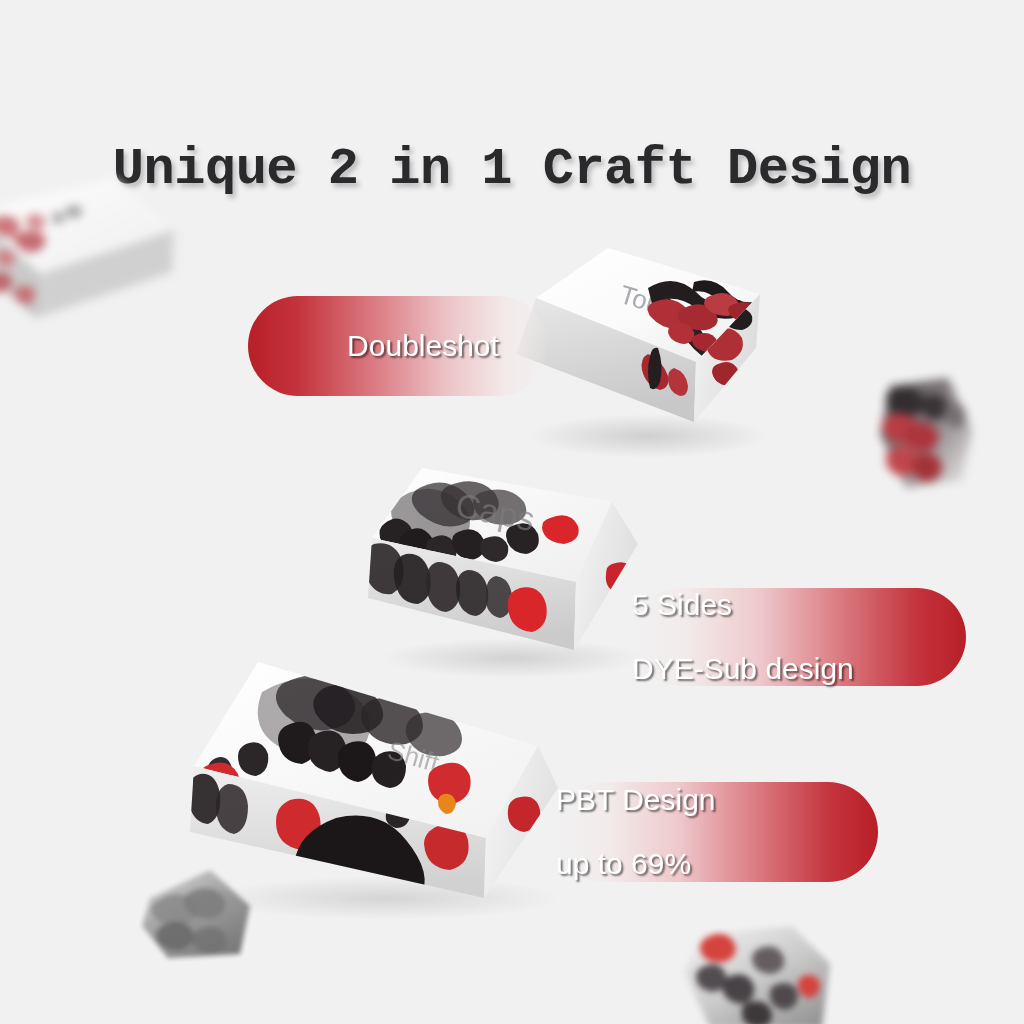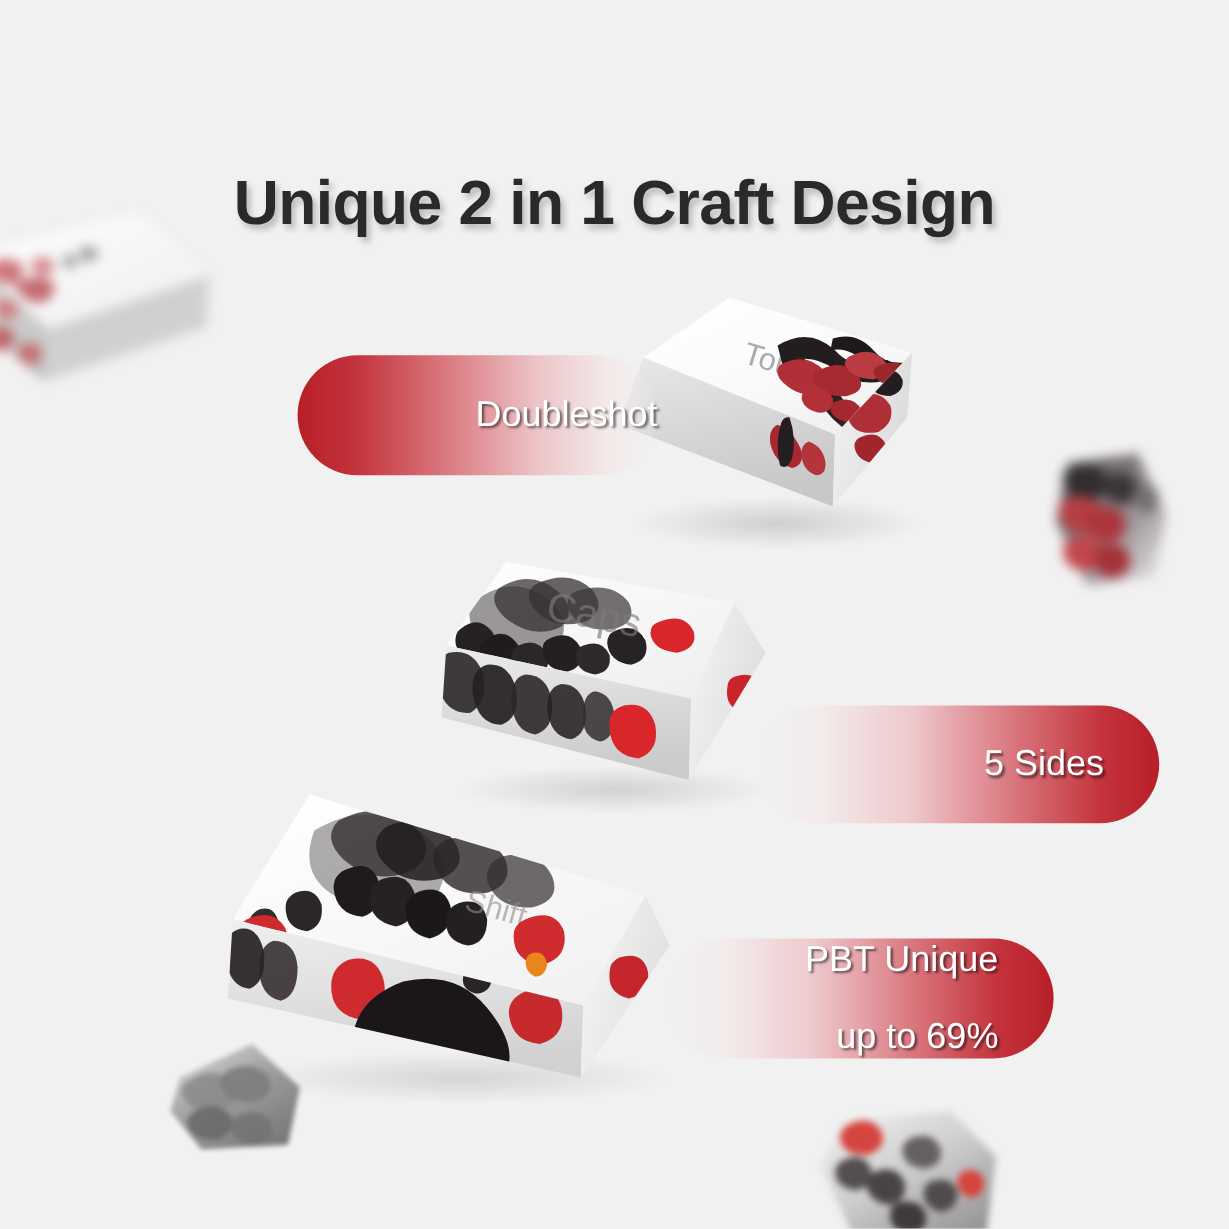--- a/index.html
+++ b/index.html
@@ -17,21 +17,21 @@
     font-family: "Liberation Sans", sans-serif;
   }
 
   
   .page-title {
     position: absolute;
     left: 0;
     top: 140px;
     width: 1024px;
     text-align: center;
-    font-family: Liberation Sans, sans-serif;
+    font-family: Liberation Mono, monospace;
     font-size: 52px;
     font-weight: bold;
     letter-spacing: -0.5px;
     color: #2a2a2c;
     text-shadow: 3px 4px 5px rgba(120,120,125,0.45);
     white-space: nowrap;
   }
 
   
   .badge {
@@ -52,33 +52,32 @@
 
   
   .badge--left {
     background: linear-gradient(to right,
         #b81f28 0%,
         #c4323b 16%,
         #d9757c 40%,
         #ecc3c6 66%,
         #f3eaea 86%,
         rgba(241,241,241,0) 100%);
-    text-align: right;
+    text-align: center;
     padding-left: 50px;
   }
   
   .badge--right {
     background: linear-gradient(to left,
         #b81f28 0%,
         #c4323b 14%,
         #d9757c 36%,
         #eec9cc 62%,
         #f3ebeb 84%,
         rgba(241,241,241,0) 100%);
-    text-align: right;
     padding-right: 46px;
     gap: 25px;
   }
 
   #badge-doubleshot { left: 248px; top: 296px;  width: 300px; height: 100px; }
   #badge-dyesub     { left: 632px; top: 588px;  width: 334px; height: 98px;  }
   #badge-pbt        { left: 556px; top: 782px;  width: 322px; height: 100px; }
 
   
   .cap {
@@ -387,20 +386,21 @@
       <path d="M86,84 q18,-4 22,12 q0,14 -16,14 q-16,-4 -14,-18 q0,-6 8,-8z" fill="#342f31"></path>
     </svg>
   </div>
 
   <div class="badge badge--left" id="badge-doubleshot">
     <span>Doubleshot</span>
   </div>
 
   <div class="badge badge--right" id="badge-dyesub">
     <span>5 Sides</span>
+    <span>DYE-Sub design</span>
   </div>
 
   <div class="badge badge--right" id="badge-pbt">
-    <span>PBT Unique</span>
+    <span>PBT Design</span>
     <span>up to 69%</span>
   </div>
 
 </div>
 
 </body></html>

